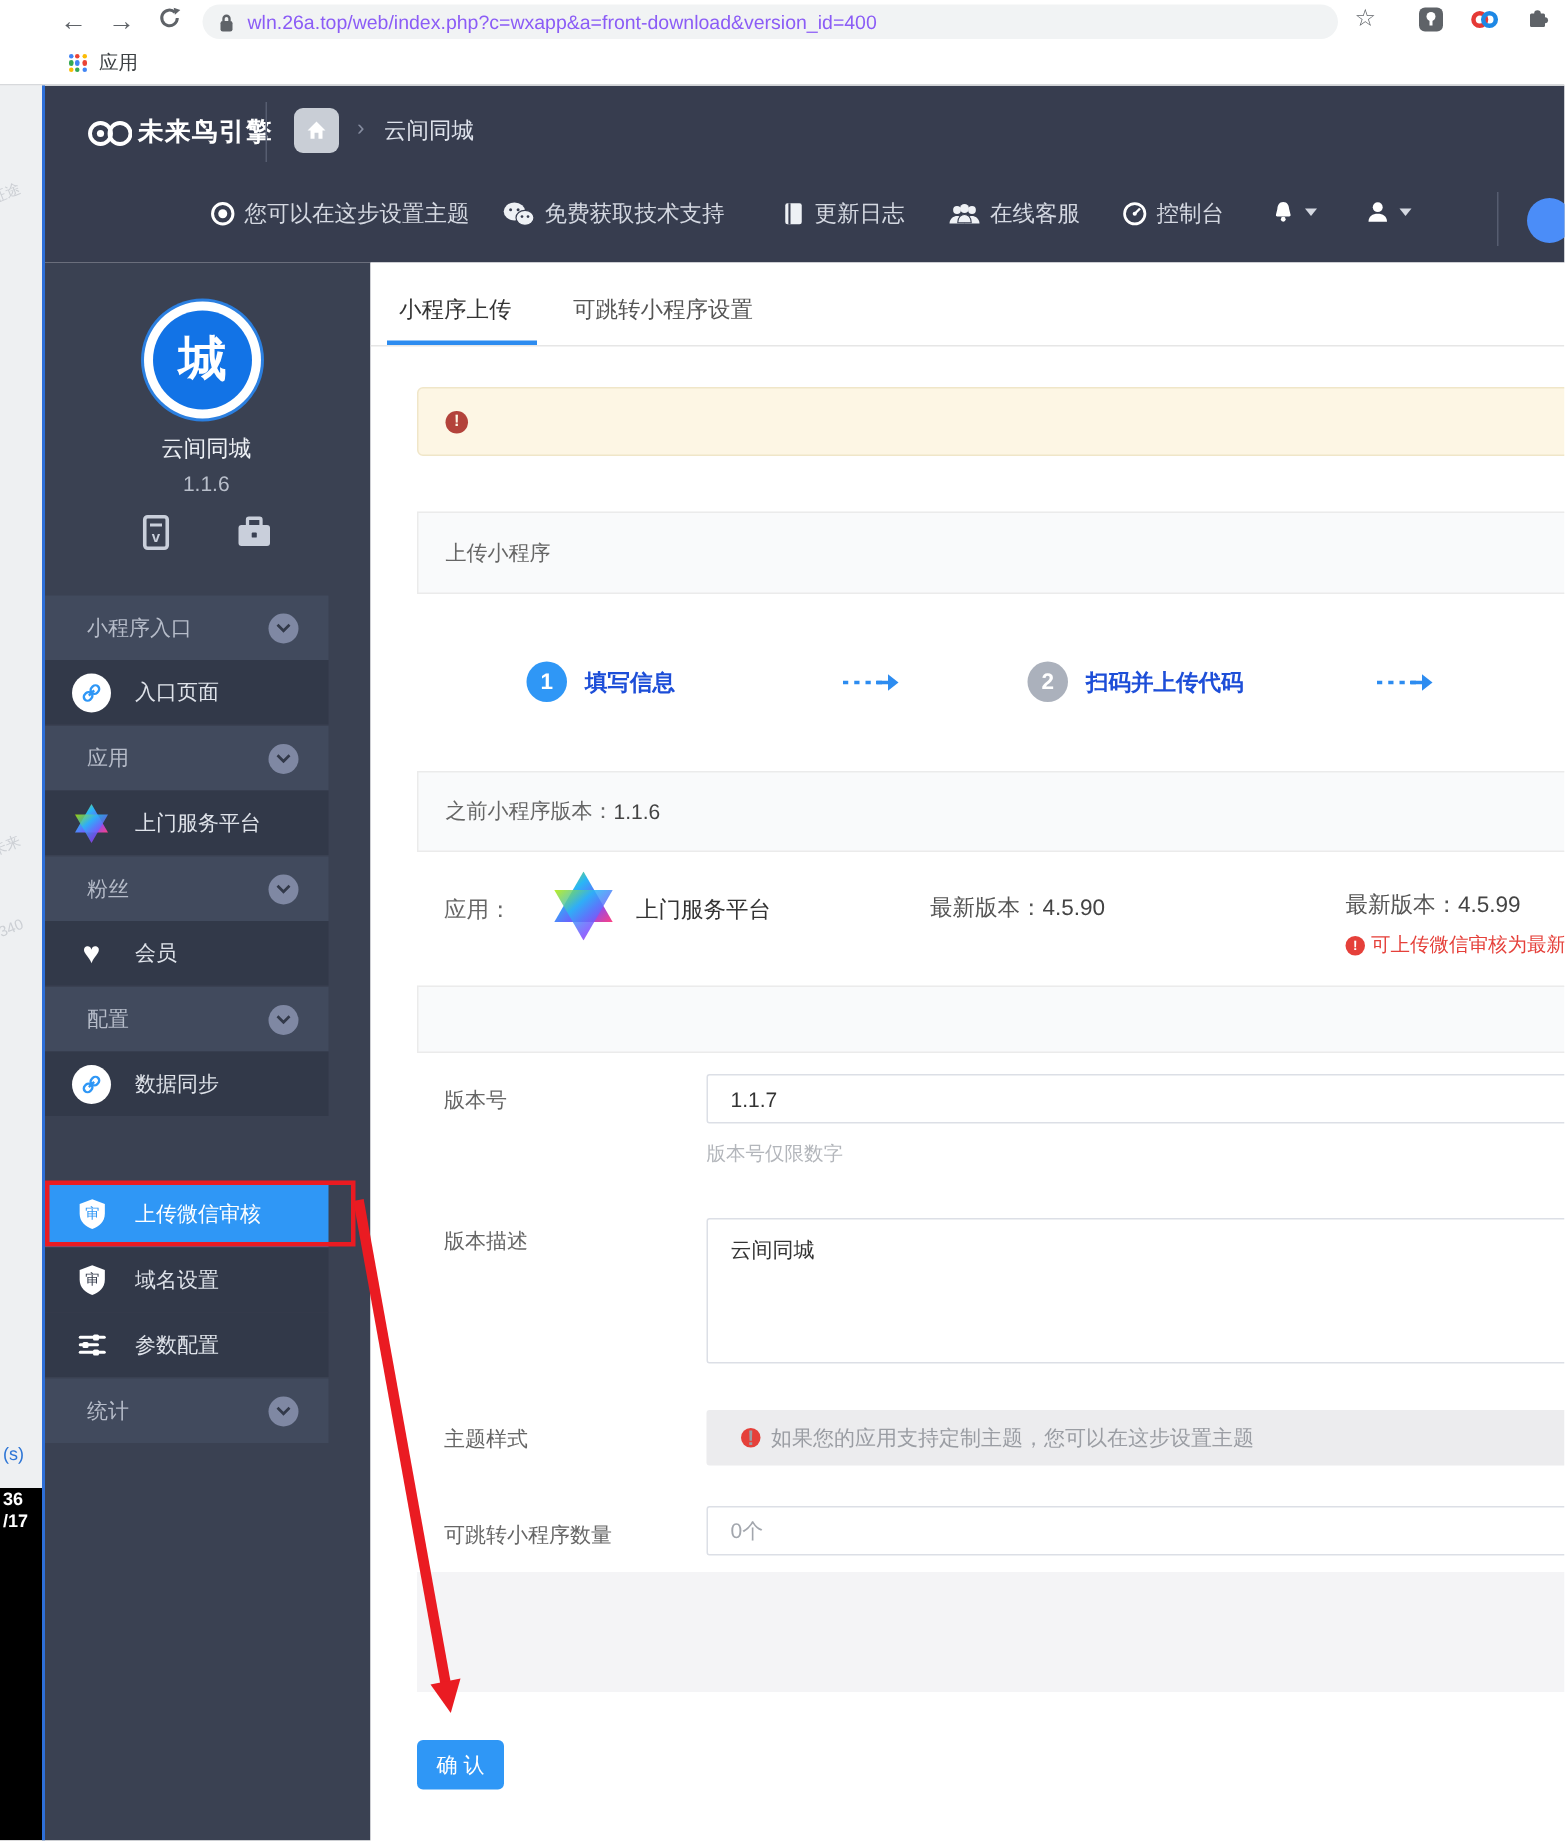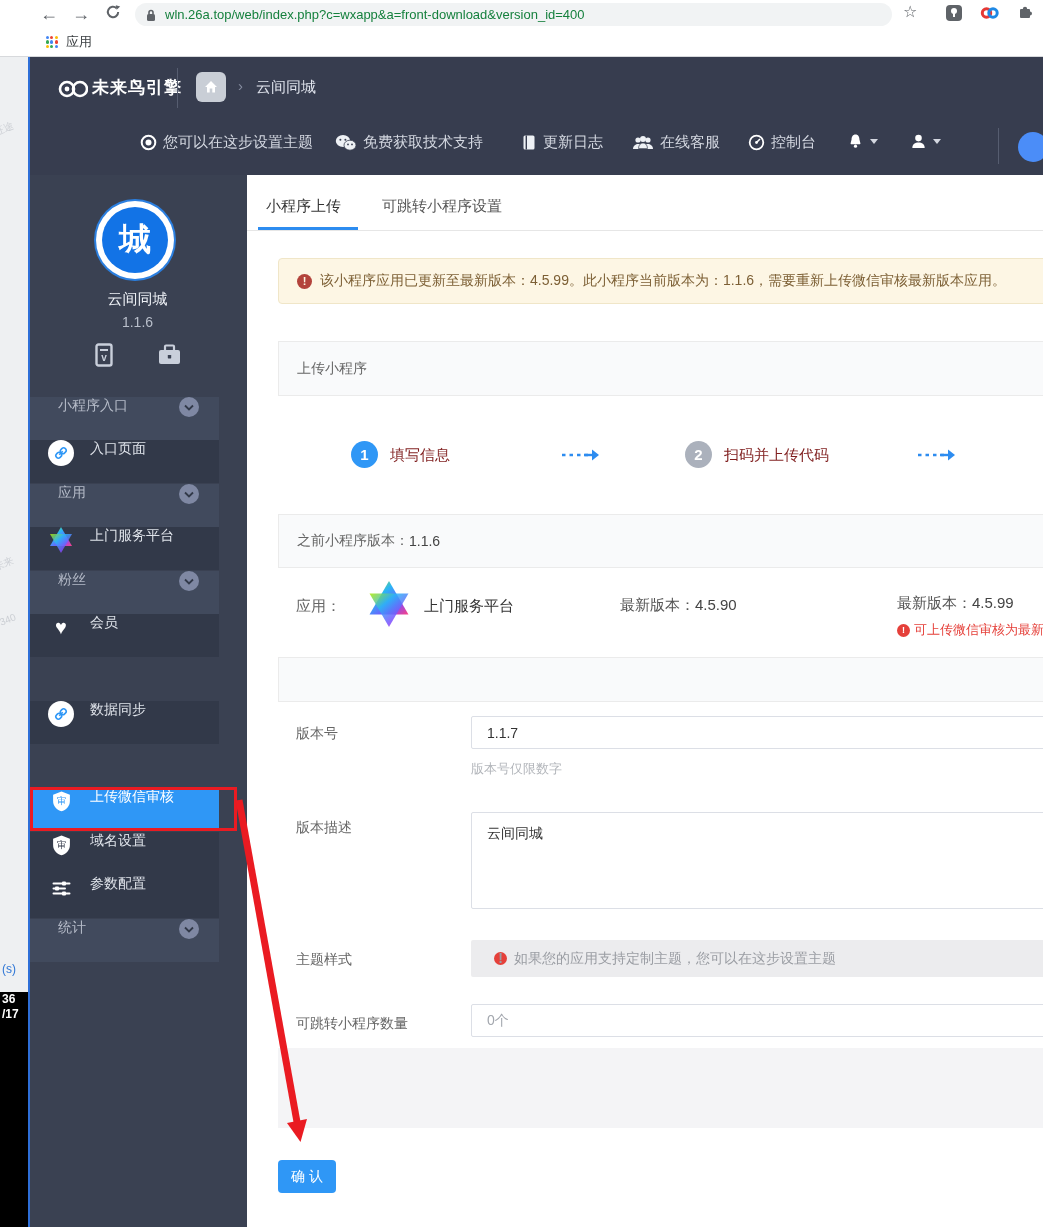--- a/index.html
+++ b/index.html
@@ -4,21 +4,21 @@
 <style>
   *{box-sizing:border-box;margin:0;padding:0}
   html,body{width:1043px;height:1227px;overflow:hidden}
   body{position:relative;font-family:"Liberation Sans","DejaVu Sans",sans-serif;background:#fff}
   .abs{position:absolute}
 
   
   .chrome{position:absolute;left:0;top:0;width:1043px;height:57px;background:#fff;border-bottom:1px solid #d7d9dc;z-index:5}
   .navbtn{position:absolute;top:2px;font-size:18px;color:#5f6368;width:26px;height:24px;text-align:center;line-height:24px;cursor:pointer}
   .omnibox{position:absolute;left:135px;top:3px;width:757px;height:23px;background:#f1f3f4;border-radius:12px;display:flex;align-items:center;padding:0 10px}
-  .urltxt{font-size:13px;color:#15803d;margin-left:8px;white-space:nowrap}
+  .urltxt{font-size:13px;color:#8b5cf6;margin-left:8px;white-space:nowrap}
   .star{position:absolute;left:903px;top:2px;font-size:16px;color:#5f6368}
   .ext{position:absolute;top:5px}
   .keyhole{width:16px;height:16px;background:#5f6368;border-radius:4px;position:relative}
   .keyhole:before{content:"";position:absolute;left:5px;top:3px;width:6px;height:6px;border-radius:50%;background:#fff}
   .keyhole:after{content:"";position:absolute;left:7px;top:7px;width:2px;height:5px;background:#fff}
   .bookmarks{position:absolute;left:0;top:28px;width:100%;height:28px;display:flex;align-items:center}
   .grid9{width:14px;height:14px;display:flex;flex-wrap:wrap;margin-left:45px}
   .grid9 i{width:3.2px;height:3.2px;border-radius:50%;margin:.7px}
   .bklabel{font-size:13px;color:#3c4043;margin-left:7px}
 
@@ -42,42 +42,42 @@
   .caret{width:0;height:0;border-left:4.5px solid transparent;border-right:4.5px solid transparent;border-top:5px solid #d4d8e1;margin-left:6px}
   .ndiv{position:absolute;left:970px;top:71px;width:1px;height:36px;background:#565d70}
   .avatar-cut{position:absolute;left:990px;top:75px;width:30px;height:30px;border-radius:50%;background:#4b8df8}
 
   
   .sidebar{position:absolute;left:28px;top:175px;width:219px;height:1052px;background:#3a4152;z-index:3}
   .applogo{position:absolute;left:74px;top:32px;width:66px;height:66px;border-radius:50%;background:#1273e6;box-shadow:0 0 0 6px #fff,0 0 0 8px #2b7fe0;display:flex;align-items:center;justify-content:center;color:#fff;font-size:32px;font-weight:bold}
   .appname{position:absolute;left:0;top:115px;width:219px;text-align:center;color:#eef1f6;font-size:15px}
   .appver{position:absolute;left:0;top:139px;width:219px;text-align:center;color:#b9bfcb;font-size:14px}
   .topicons{position:absolute;left:0;top:168px;width:219px;display:flex;justify-content:center;gap:44px}
-  .srow{position:absolute;left:0;width:191px;height:43px;display:flex;align-items:flex-start;cursor:pointer}
+  .srow{position:absolute;left:0;width:191px;height:43px;display:flex;align-items:center;cursor:pointer}
   .srow.group{background:#414a5d;padding-left:30px;color:#b6bcc9;font-size:14px}
   .srow.item{background:#323949;padding-left:20px;color:#dfe3ea;font-size:14px}
   .srow.active{background:#2f97f6;color:#fff}
   .icf{width:26px;height:26px;display:flex;align-items:center;justify-content:center;margin-right:16px;flex:0 0 26px}
   .chev{position:absolute;right:20px;width:20px;height:20px;border-radius:50%;background:#7f88a3;display:flex;align-items:center;justify-content:center}
   .linkcirc{width:26px;height:26px;border-radius:50%;background:#fff;display:flex;align-items:center;justify-content:center}
   .heart{color:#fff;font-size:20px;line-height:20px}
 
   
   .content{position:absolute;left:247px;top:175px;width:796px;height:1052px;background:#fff;overflow:hidden;z-index:3}
   .tabsline{position:absolute;left:0;top:55px;width:796px;height:1px;background:#e6e6e6}
   .tab{position:absolute;top:22px;font-size:15px;cursor:pointer}
   .tab.on{color:#333}
   .tab.off{color:#555}
   .underline{position:absolute;left:11px;top:52px;width:100px;height:3px;background:#2d8cf0}
   .alert{position:absolute;left:31px;top:83px;width:770px;height:46px;background:#fdf6e4;border:1px solid #f0e6c8;border-radius:4px;display:flex;align-items:center;padding-left:18px}
   .a-ico{width:15px;height:15px;border-radius:50%;background:#b3433b;color:#fdf6e4;font-size:11px;font-weight:bold;text-align:center;line-height:15px;flex:0 0 15px}
   .a-txt{margin-left:8px;font-size:14px;color:#7c5f34;white-space:nowrap}
   .gbar{position:absolute;left:31px;width:770px;background:#f9fafb;border:1px solid #ebebeb;display:flex;align-items:center;padding-left:18px;font-size:14px;color:#666}
   .stepc{position:absolute;width:27px;height:27px;border-radius:50%;color:#fff;font-size:15px;font-weight:bold;text-align:center;line-height:27px}
-  .steplbl{position:absolute;font-size:15px;font-weight:normal;color:#7f1d1d}
+  .steplbl{position:absolute;font-size:15px;font-weight:bold;color:#1d4ed8}
   .flabel{position:absolute;left:49px;font-size:14px;color:#666}
   .finput{position:absolute;left:224px;width:575px;height:33px;border:1px solid #dcdfe6;border-radius:2px;background:#fff;font-size:14px;color:#333;padding:0 15px;font-family:"Liberation Sans","DejaVu Sans",sans-serif}
   .fhelp{position:absolute;left:224px;font-size:13px;color:#b3b6bb}
   .ftext{position:absolute;left:224px;width:575px;height:97px;border:1px solid #dcdfe6;border-radius:2px;background:#fff;font-size:14px;color:#333;padding:12px 15px;resize:none;font-family:"Liberation Sans","DejaVu Sans",sans-serif}
   .tnote{position:absolute;left:224px;width:575px;height:37px;background:#ececee;border-radius:2px;display:flex;align-items:center;padding-left:16px}
   .n-ico{width:13px;height:13px;border-radius:50%;background:#e5403a;color:#fff;font-size:9px;font-weight:bold;text-align:center;line-height:13px;flex:0 0 13px}
   .tnote span{margin-left:7px;font-size:14px;color:#9a9da3;white-space:nowrap}
   .jump{color:#a2a6ad !important}
   .footblock{position:absolute;left:31px;top:873px;width:770px;height:80px;background:#f4f4f6}
   .confirm{position:absolute;left:31px;top:985px;width:58px;height:33px;background:#2f97f6;border:none;border-radius:4px;color:#fff;font-size:14px;cursor:pointer;font-family:"Liberation Sans","DejaVu Sans",sans-serif}
@@ -300,20 +300,28 @@
           <polyline points="1,1.5 5,5.5 9,1.5" fill="none" stroke="#323949" stroke-width="1.8"></polyline>
         </svg>
       </span>
   </div>
   <div class="srow item" style="top:439px">
     <span class="icf">
         <span class="heart">♥</span>
       </span>
     <span>会员</span>
   </div>
+  <div class="srow group" style="top:483px">
+    <span>配置</span>
+    <span class="chev">
+        <svg width="10" height="7" viewBox="0 0 10 7">
+          <polyline points="1,1.5 5,5.5 9,1.5" fill="none" stroke="#323949" stroke-width="1.8"></polyline>
+        </svg>
+      </span>
+  </div>
   <div class="srow item" style="top:526px">
     <span class="icf">
         <span class="linkcirc">
           <svg width="14" height="14" viewBox="0 0 14 14">
             <g transform="rotate(-45 7 7)" fill="none" stroke="#2f97f6" stroke-width="1.6">
               <rect x="0.8" y="4.5" width="6" height="5" rx="2.5"></rect>
               <rect x="7.2" y="4.5" width="6" height="5" rx="2.5"></rect>
               <line x1="4.5" y1="7" x2="9.5" y2="7"></line>
             </g>
           </svg>
@@ -367,21 +375,20 @@
 </div>
 
 <div class="content">
   <div class="tabsline"></div>
   <div class="tab on" style="left:19px">小程序上传</div>
   <div class="tab off" style="left:135px">可跳转小程序设置</div>
   <div class="underline"></div>
 
   <div class="alert">
     <span class="a-ico">!</span>
-    <span class="a-txt">该小程序应用已更新至最新版本：4.5.99。此小程序当前版本为：1.1.6，需要重新上传微信审核最新版本应用。</span>
   </div>
 
   <div class="gbar" style="top:166px;height:55px">
     <span>上传小程序</span>
   </div>
 
   <div class="stepc" style="left:104px;top:266px;background:#2f97f6">1</div>
   <div class="steplbl" style="left:143px;top:271px">填写信息</div>
   <svg class="abs" style="left:313px;top:272px" width="40" height="16" viewBox="0 0 40 16">
       <line x1="2" y1="8" x2="28" y2="8" stroke="#2d8cf0" stroke-width="2.4" stroke-dasharray="3.5 4"></line>

